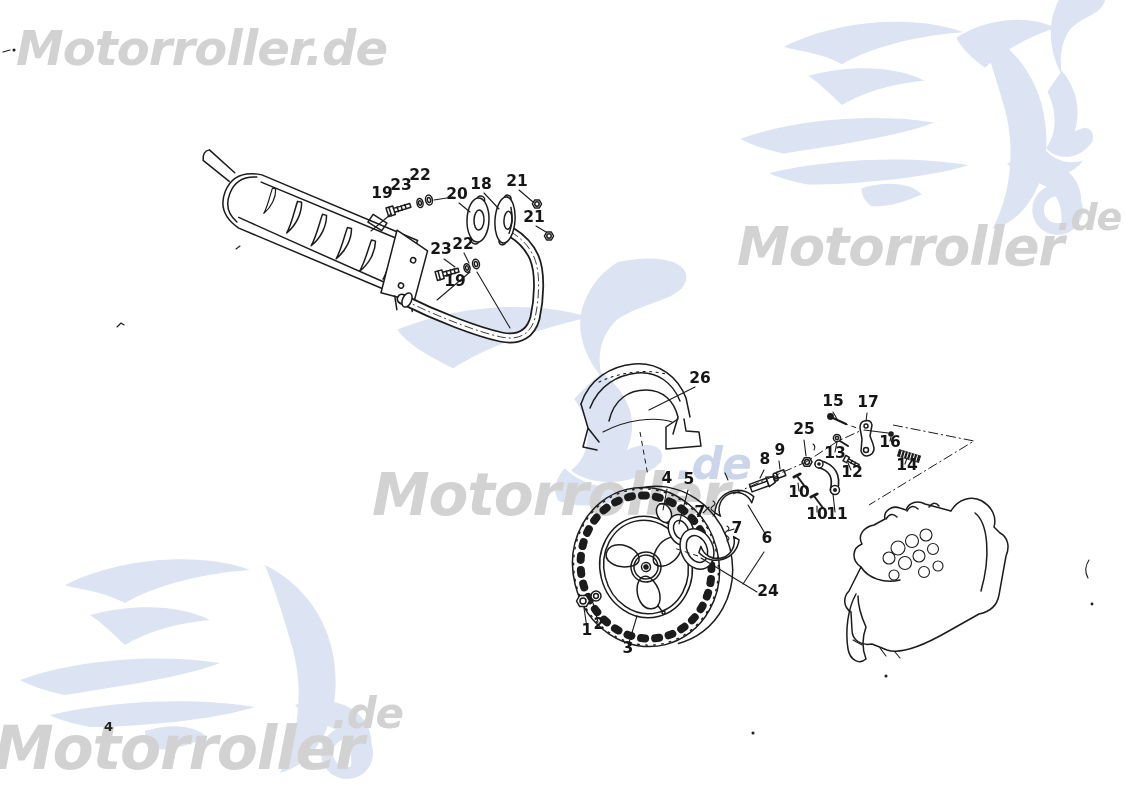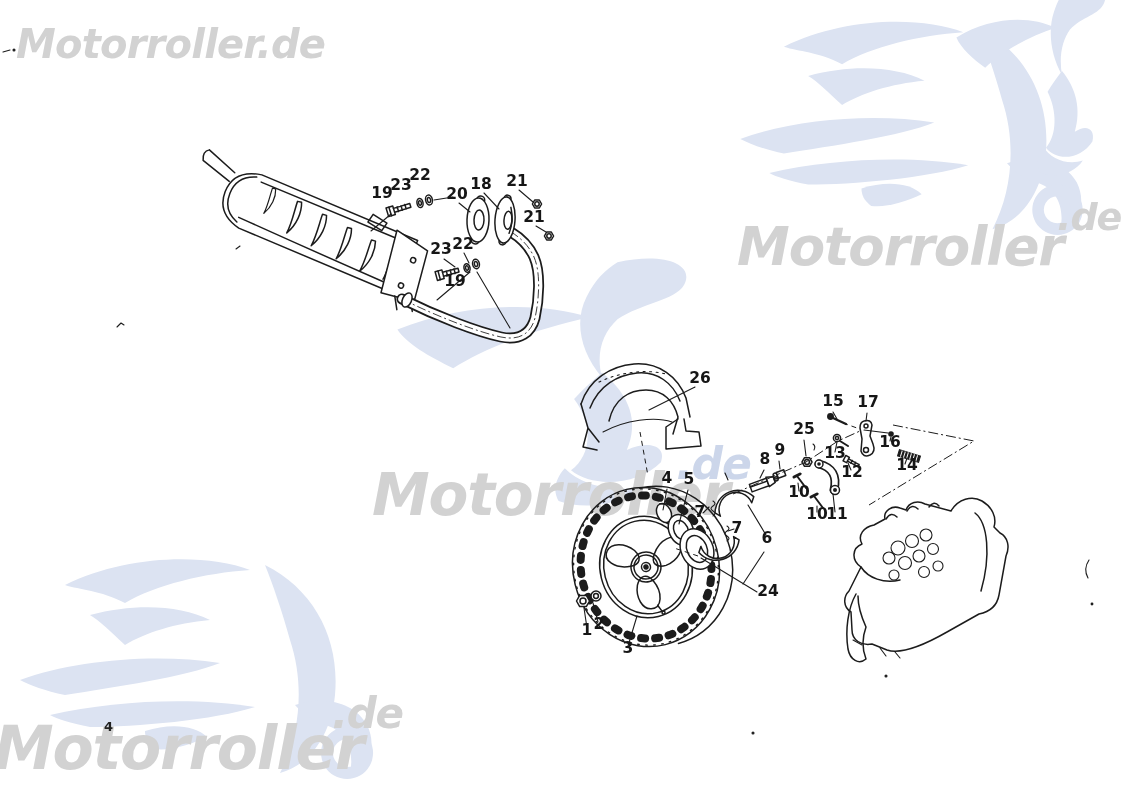--- a/index.html
+++ b/index.html
@@ -3,21 +3,21 @@
 <meta charset="utf-8">
 <style>
   html,body{margin:0;padding:0;background:#e8e8e8;}
   .page{position:relative;width:1125px;height:793px;background:#ffffff;overflow:hidden;
         font-family:"DejaVu Sans",sans-serif;}
   
   .wm-layer{position:absolute;inset:0;z-index:0;}
   .wm-art{position:absolute;left:0;top:0;}
   .wm-text{position:absolute;font-family:"DejaVu Sans",sans-serif;font-style:italic;font-weight:700;
            color:var(--wm-text,#d2d2d2);letter-spacing:-0.02em;white-space:nowrap;line-height:1;}
-  .wm-top{left:16px;top:24px;font-size:40px;}
+  .wm-top{left:16px;top:24px;font-size:48px;}
   .wm-right{left:737px;top:220px;font-size:53px;}
   .wm-center{left:372px;top:466px;font-size:58px;}
   .wm-bottom{left:-6px;top:718px;font-size:60px;}
   .wm-de{position:absolute;line-height:1;}
   .wm-right .wm-de{left:320px;top:-22px;font-size:38px;}
   .wm-center .wm-de{left:304px;top:-24px;font-size:44px;color:var(--wm-art-strong,#ccd6ea);}
   .wm-bottom .wm-de{left:338px;top:-25px;font-size:42px;}
   
   .diagram{position:absolute;left:0;top:0;z-index:2;}
   .ink{stroke:#1c1c1c;fill:none;stroke-width:1.5;stroke-linecap:round;stroke-linejoin:round;}

